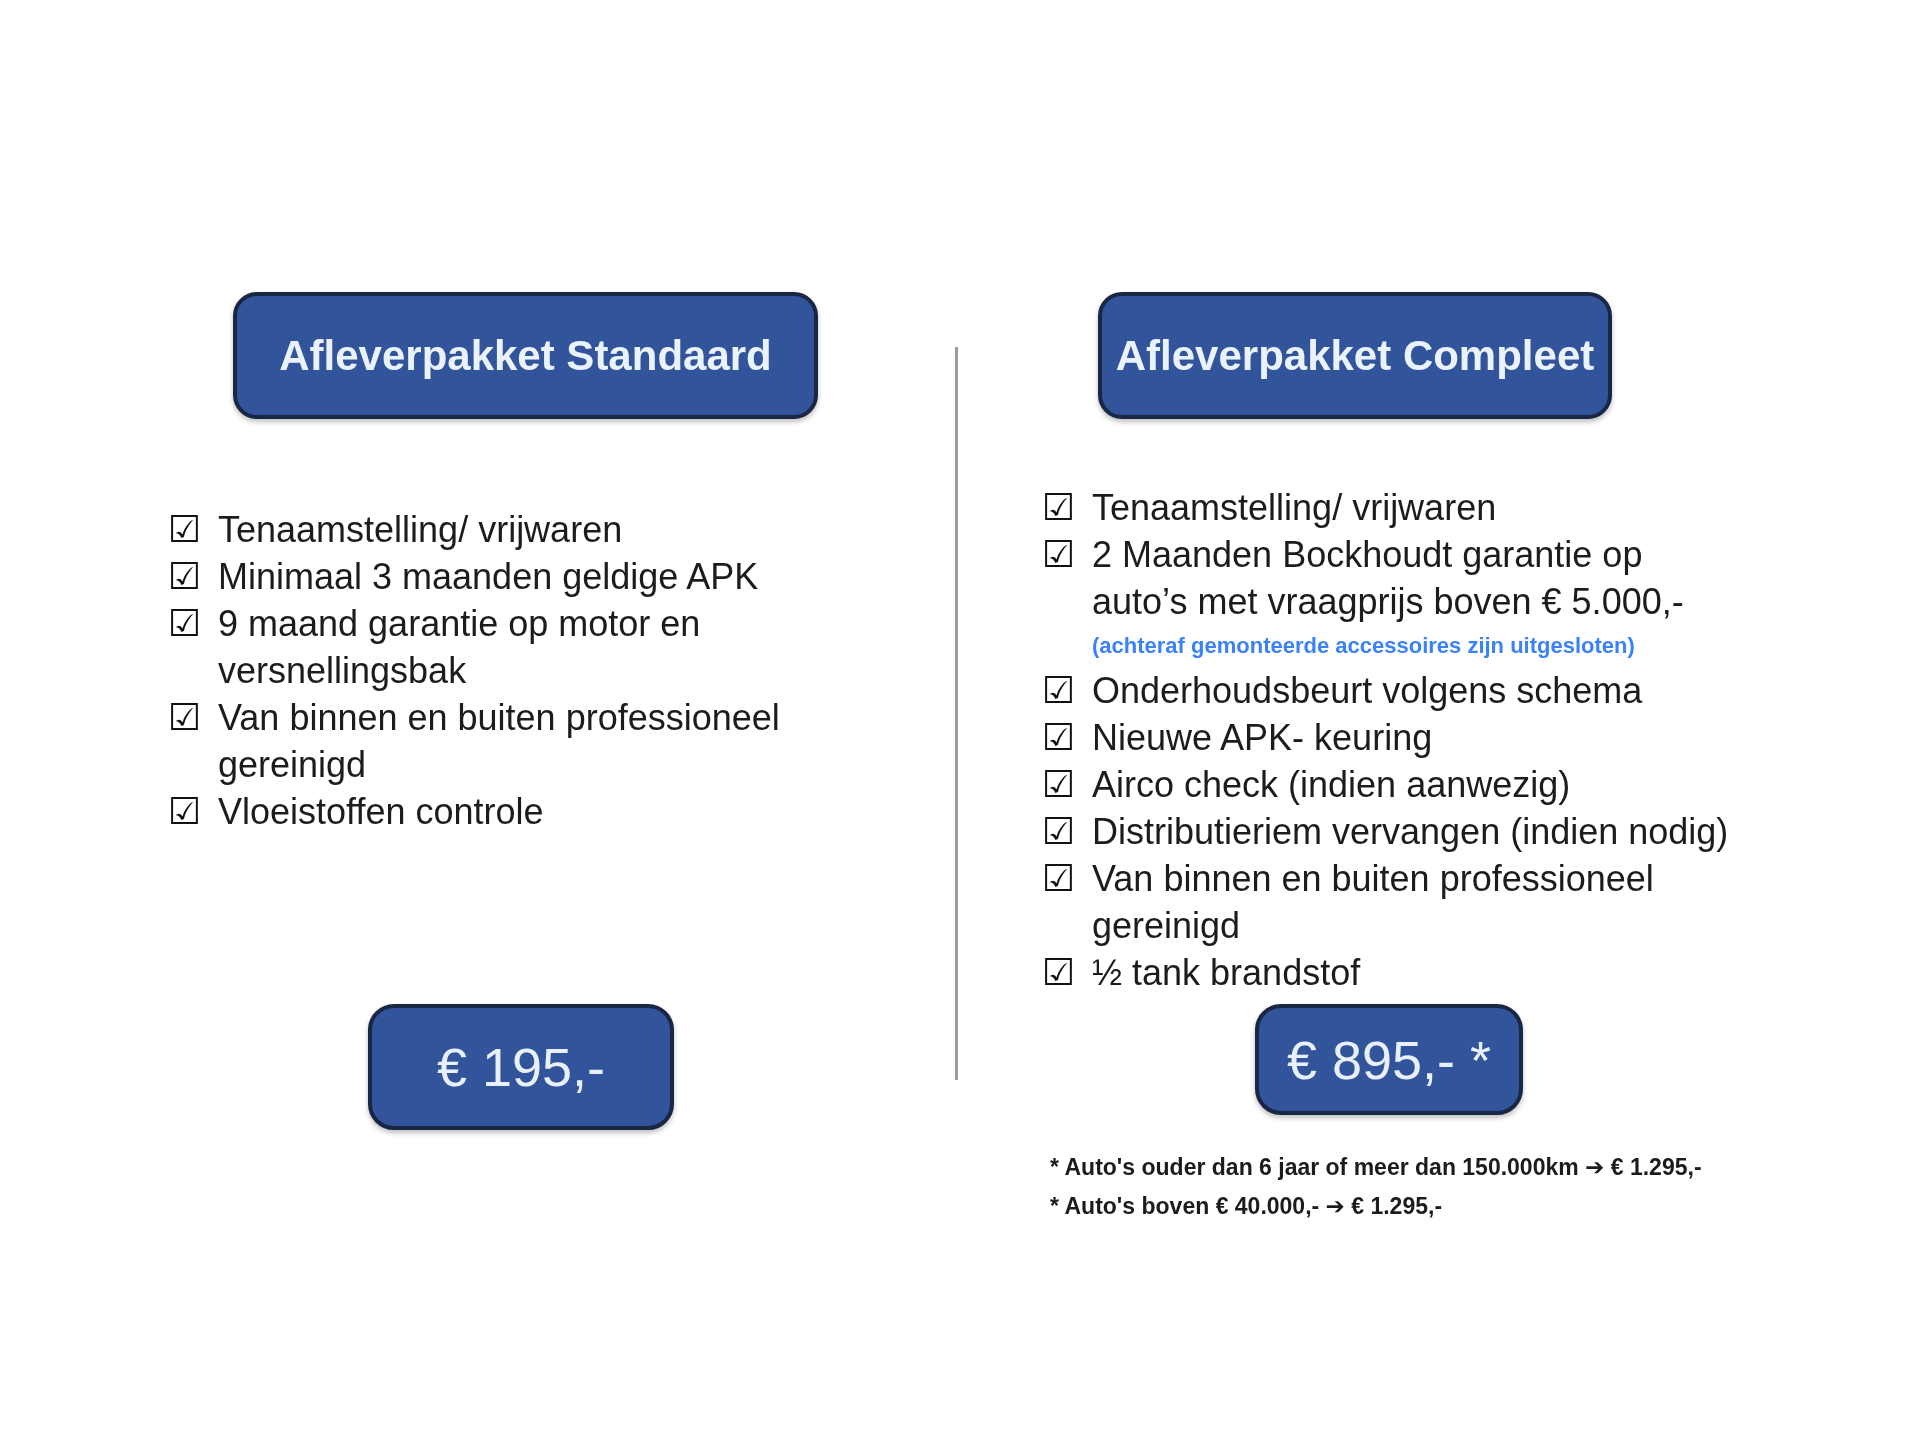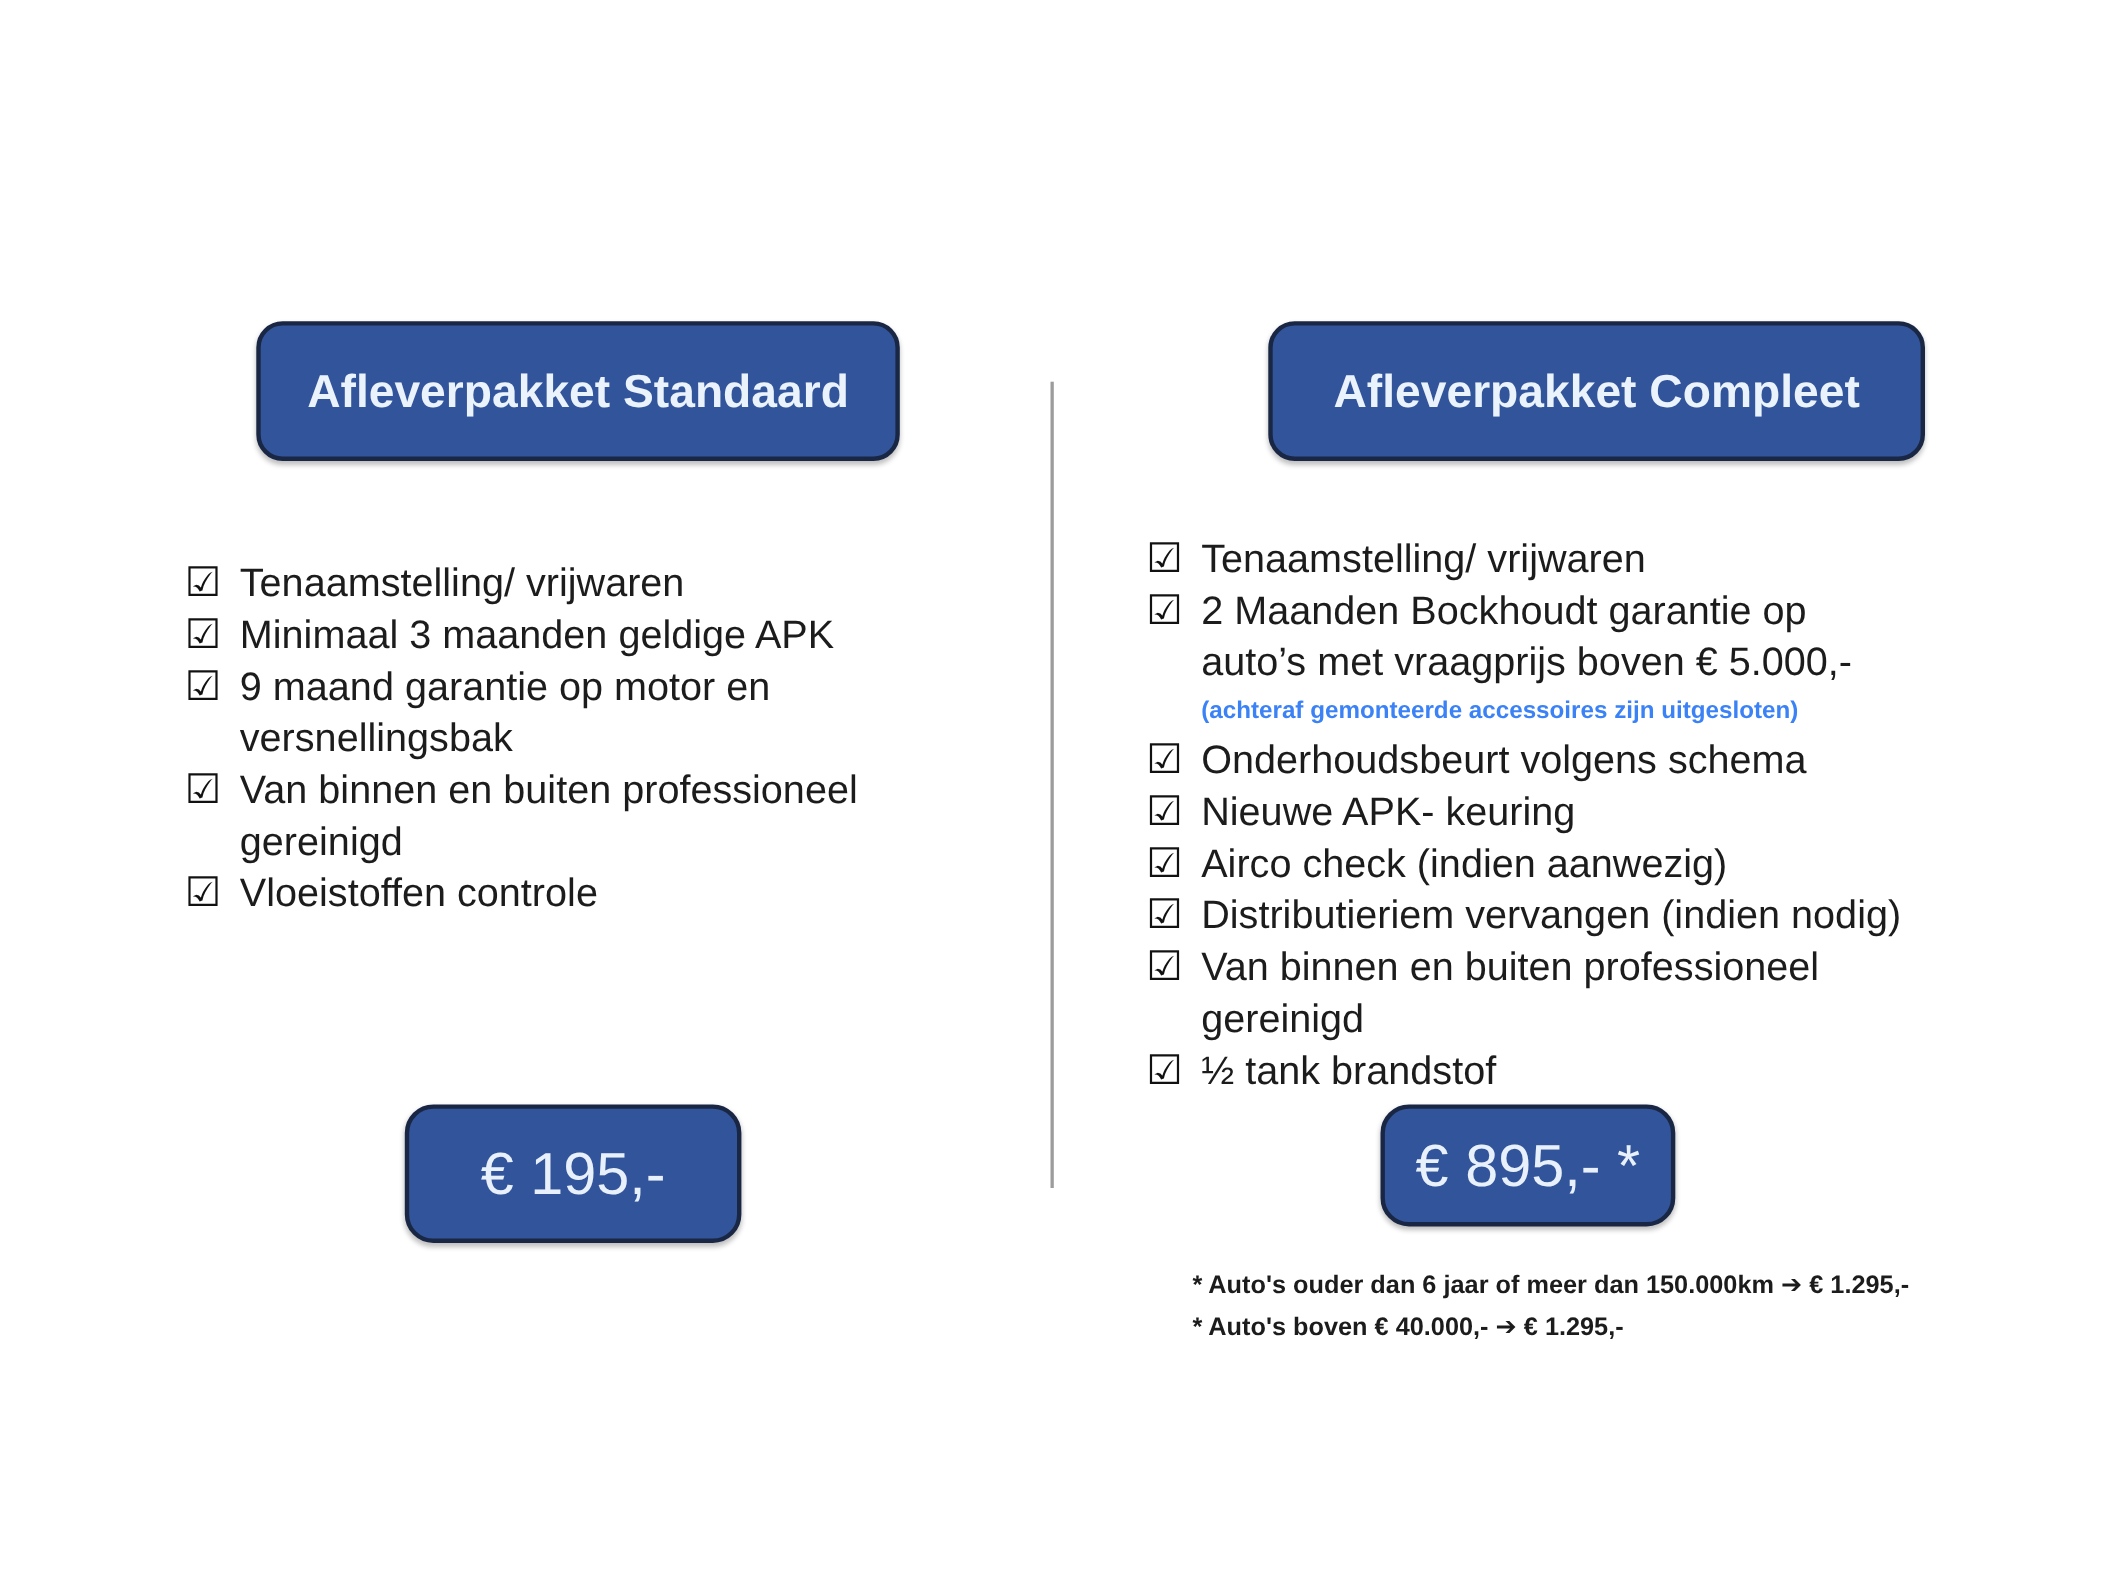--- a/index.html
+++ b/index.html
@@ -30,21 +30,21 @@
     box-shadow: 0 3px 5px rgba(0,0,0,0.25);
     box-sizing: border-box;
   }
   .title-box {
     color: #EAF2FC;
     font-weight: bold;
     font-size: 42px;
     letter-spacing: 0px;
   }
   #left-title  { left: 233px; top: 292px; width: 585px; height: 127px; }
-  #right-title { left: 1153px; top: 292px; width: 597px; height: 127px; }
+  #right-title { left: 1098px; top: 292px; width: 514px; height: 127px; }
 
   .price-box {
     color: #E8F1FB;
     font-weight: 400;
     font-size: 54px;
     border-radius: 26px;
   }
   #left-price  { left: 368px;  top: 1004px; width: 306px; height: 126px; }
   #right-price { left: 1255px; top: 1004px; width: 268px; height: 111px; }
 
@@ -90,21 +90,20 @@
   
   .footnotes {
     position: absolute;
     left: 1050px;
     top: 1148px;
     width: 680px;
     font-size: 23px;
     font-weight: bold;
     line-height: 39px;
     color: #1c1c1c;
-    margin-left: 34px;
   }
   .footnote-line { white-space: nowrap; }
 </style>
 </head>
 <body>
 
 <div class="canvas">
 
   <div class="blue-box title-box" id="left-title">
     <span>Afleverpakket Standaard</span>

